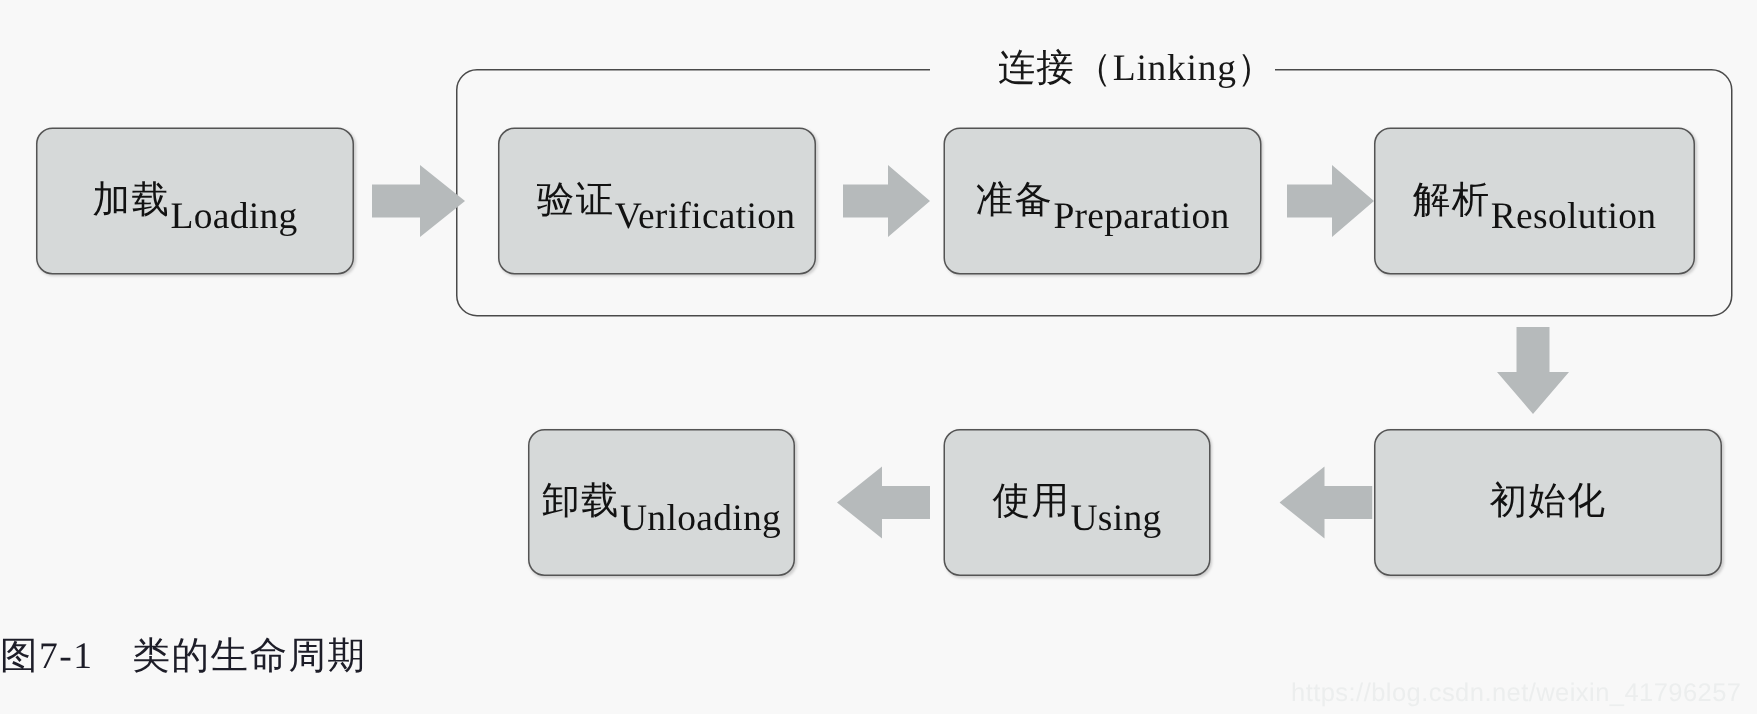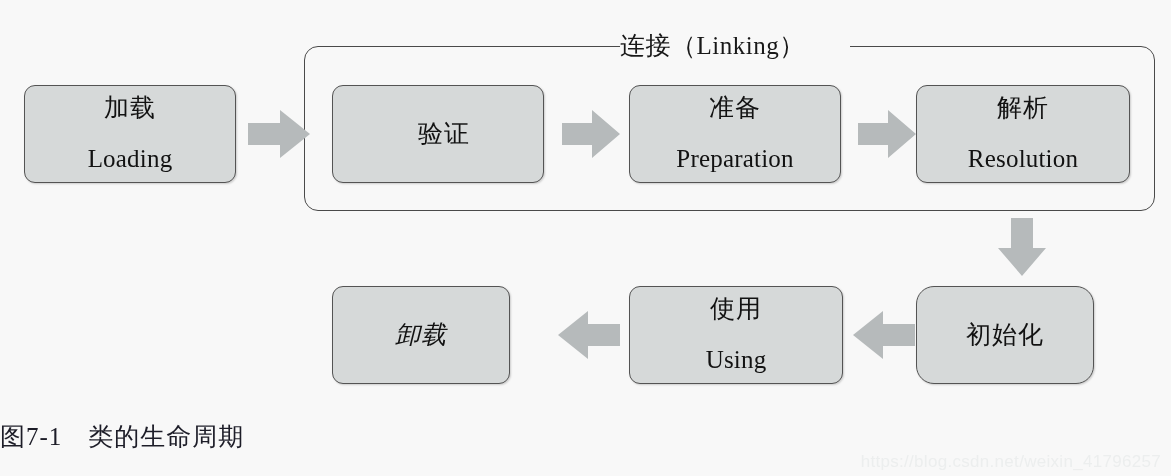--- a/index.html
+++ b/index.html
@@ -33,37 +33,37 @@
     box-sizing: border-box;
     background: transparent;
   }
   .group-title {
     position: absolute;
     left: 620px;
     top: 25px;
     width: 230px;
     height: 42px;
     line-height: 42px;
-    text-align: left;
+    text-align: right;
     background: #f8f8f8;
     font-size: 25px;
     letter-spacing: 0.5px;
     white-space: nowrap;
     color: #181818;
   }
 
   
   .stage {
     position: absolute;
     background: #d6d9d9;
     border: 1.6px solid #545454;
     border-radius: 11px;
     box-sizing: border-box;
     display: flex;
-    flex-direction: column;
+    flex-direction: row;
     align-items: center;
     justify-content: center;
     box-shadow: 1px 1px 2px rgba(0,0,0,0.18);
   }
   .stage .cn {
     font-size: 25px;
     line-height: 1.15;
     letter-spacing: 1px;
     color: #121212;
   }
@@ -75,23 +75,23 @@
     margin-top: 21px;
   }
 
   
   #stage-loading      { left: 24px;  top: 85px;  width: 212px; height: 98px; }
   #stage-verification { left: 332px; top: 85px;  width: 212px; height: 98px; padding-left: 12px; }
   #stage-preparation  { left: 629px; top: 85px;  width: 212px; height: 98px; }
   #stage-resolution   { left: 916px; top: 85px;  width: 214px; height: 98px; }
 
   
-  #stage-unloading      { left: 332px; top: 286px; width: 178px; height: 98px; font-style: italic; }
-  #stage-using          { left: 629px; top: 286px; width: 214px; height: 98px; }
-  #stage-initialization { left: 916px; top: 286px; width: 178px; height: 98px; border-radius: 18px; }
+  #stage-unloading      { left: 352px; top: 286px; width: 178px; height: 98px; }
+  #stage-using          { left: 629px; top: 286px; width: 178px; height: 98px; }
+  #stage-initialization { left: 916px; top: 286px; width: 232px; height: 98px; }
 
   
   .arrow {
     position: absolute;
     fill: #b6babb;
   }
   #arrow-loading-verification      { left: 248px; top: 108px; width: 62px; height: 52px; }
   #arrow-verification-preparation  { left: 562px; top: 108px; width: 58px; height: 52px; }
   #arrow-preparation-resolution    { left: 858px; top: 108px; width: 58px; height: 52px; }
   #arrow-resolution-initialization { left: 996px; top: 218px; width: 52px; height: 58px; }
@@ -129,34 +129,36 @@
   <div class="group-box"></div>
   <div class="group-title">连接（Linking）</div>
 
   <div class="stage" id="stage-loading">
     <span class="cn">加载</span>
     <span class="en">Loading</span>
   </div>
 
   <div class="stage" id="stage-verification">
     <span class="cn">验证</span>
+    <span class="en">Verification</span>
   </div>
 
   <div class="stage" id="stage-preparation">
     <span class="cn">准备</span>
     <span class="en">Preparation</span>
   </div>
 
   <div class="stage" id="stage-resolution">
     <span class="cn">解析</span>
     <span class="en">Resolution</span>
   </div>
 
   <div class="stage" id="stage-unloading">
     <span class="cn">卸载</span>
+    <span class="en">Unloading</span>
   </div>
 
   <div class="stage" id="stage-using">
     <span class="cn">使用</span>
     <span class="en">Using</span>
   </div>
 
   <div class="stage" id="stage-initialization">
     <span class="cn">初始化</span>
   </div>

